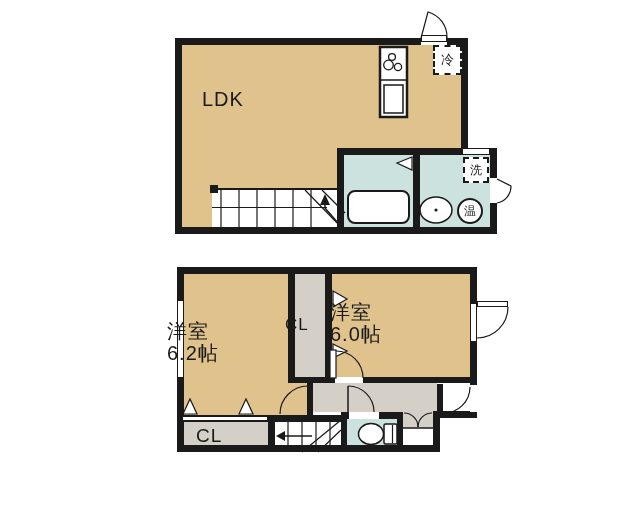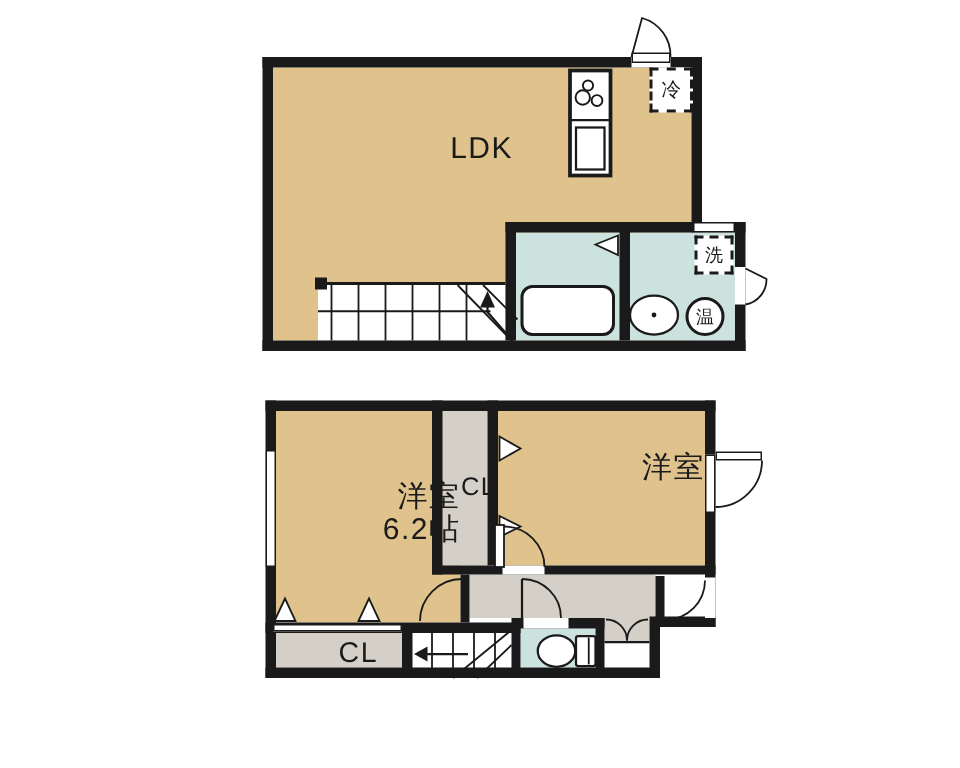--- a/index.html
+++ b/index.html
@@ -5,21 +5,21 @@
   html,body{margin:0;padding:0;background:#fff;}
   #stage{position:relative;width:640px;height:512px;background:#fff;overflow:hidden;
          font-family:"Liberation Sans","DejaVu Sans",sans-serif;color:#1a1a1a;}
   .wall{position:absolute;background:#1a1a1a;}
   .room{position:absolute;}
   .tan{background:#dfc28c;}
   .blue{background:#cbe2df;}
   .gray{background:#d4d0c7;}
   .white{background:#ffffff;}
   .gap{position:absolute;background:#ffffff;}
-  .label{position:absolute;text-align:right;line-height:22px;letter-spacing:1px;}
+  .label{position:absolute;text-align:left;line-height:22px;letter-spacing:1px;}
   .fs20{font-size:20px;}
   .fs19{font-size:19px;}
   .fs17{font-size:17px;}
   .dashedbox{position:absolute;background:#fff;border:2px dashed #1a1a1a;
              display:flex;align-items:center;justify-content:center;font-size:13px;box-sizing:border-box;}
   .circlebox{position:absolute;background:#fff;border:2px solid #1a1a1a;border-radius:50%;
              display:flex;align-items:center;justify-content:center;font-size:12px;box-sizing:border-box;}
   .tub{position:absolute;background:#fff;border:2px solid #1a1a1a;border-radius:8px;box-sizing:border-box;}
   .thinbox{position:absolute;background:#fff;border:1px solid #1a1a1a;box-sizing:border-box;}
   svg{position:absolute;left:0;top:0;pointer-events:none;}
@@ -190,19 +190,20 @@
     <div>LDK</div>
   </div>
 
   <div class="label fs20" style="left:167px;top:320px;width:140px;">
     <div>洋室</div>
     <div>6.2帖</div>
   </div>
 
   <div class="label fs20" style="left:330px;top:301px;width:140px;">
     <div>洋室</div>
+    <div>6.0帖</div>
   </div>
 
   <div class="label fs17" style="left:285px;top:314px;width:46px;">CL</div>
 
   <div class="label fs19" style="left:196px;top:425px;width:56px;">CL</div>
 
 </div>
 
 </body></html>

